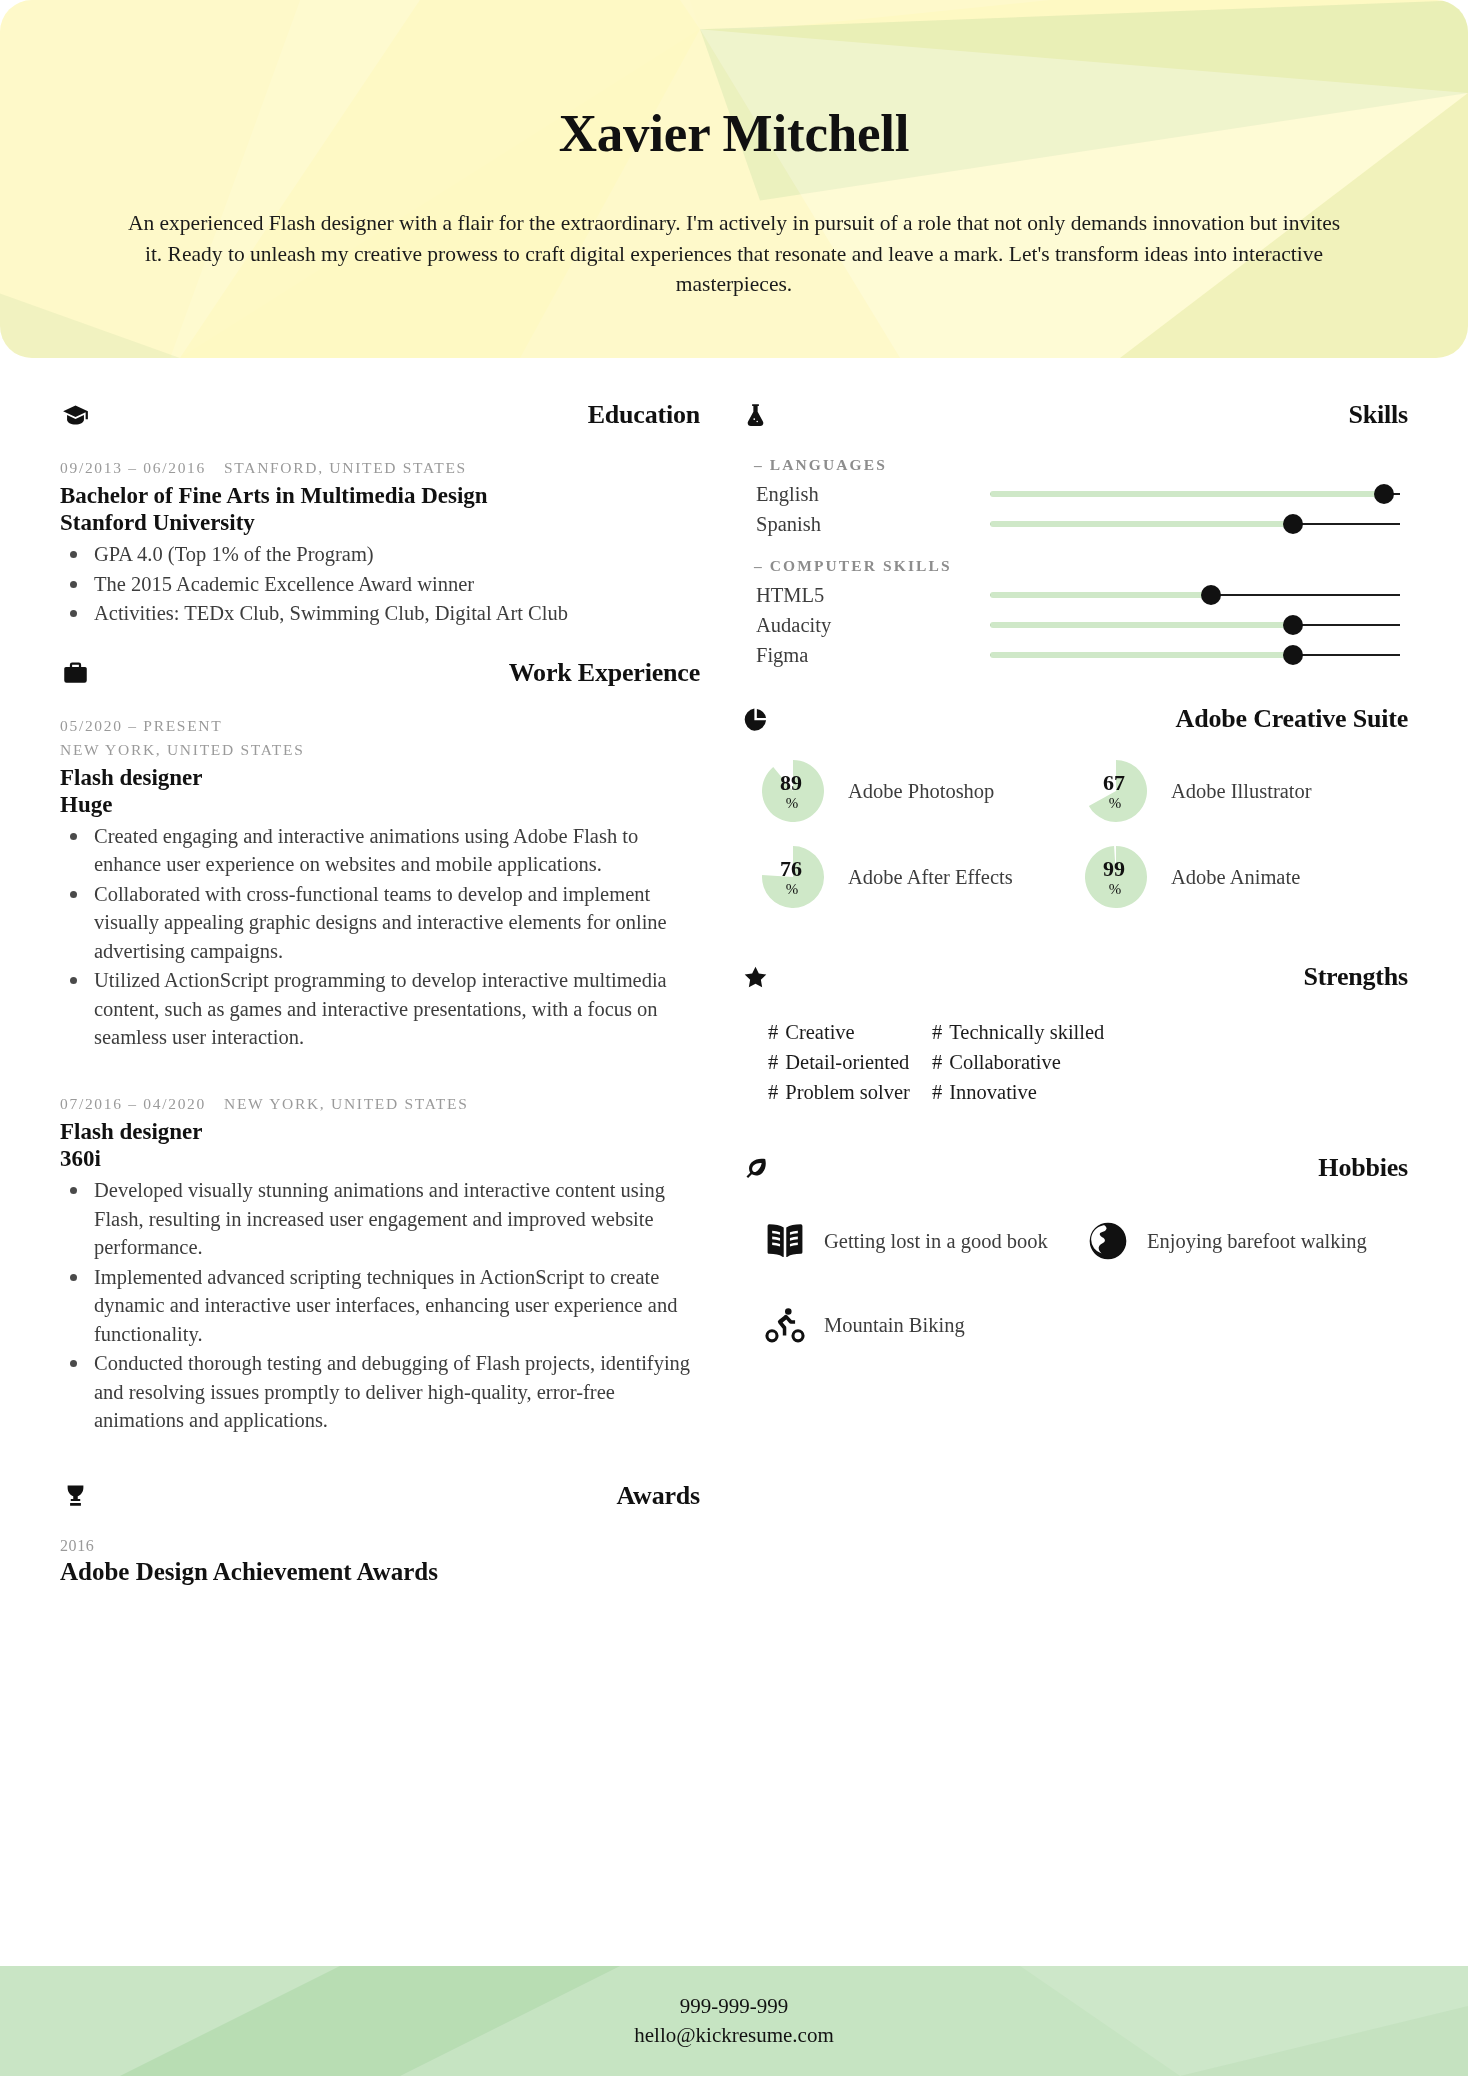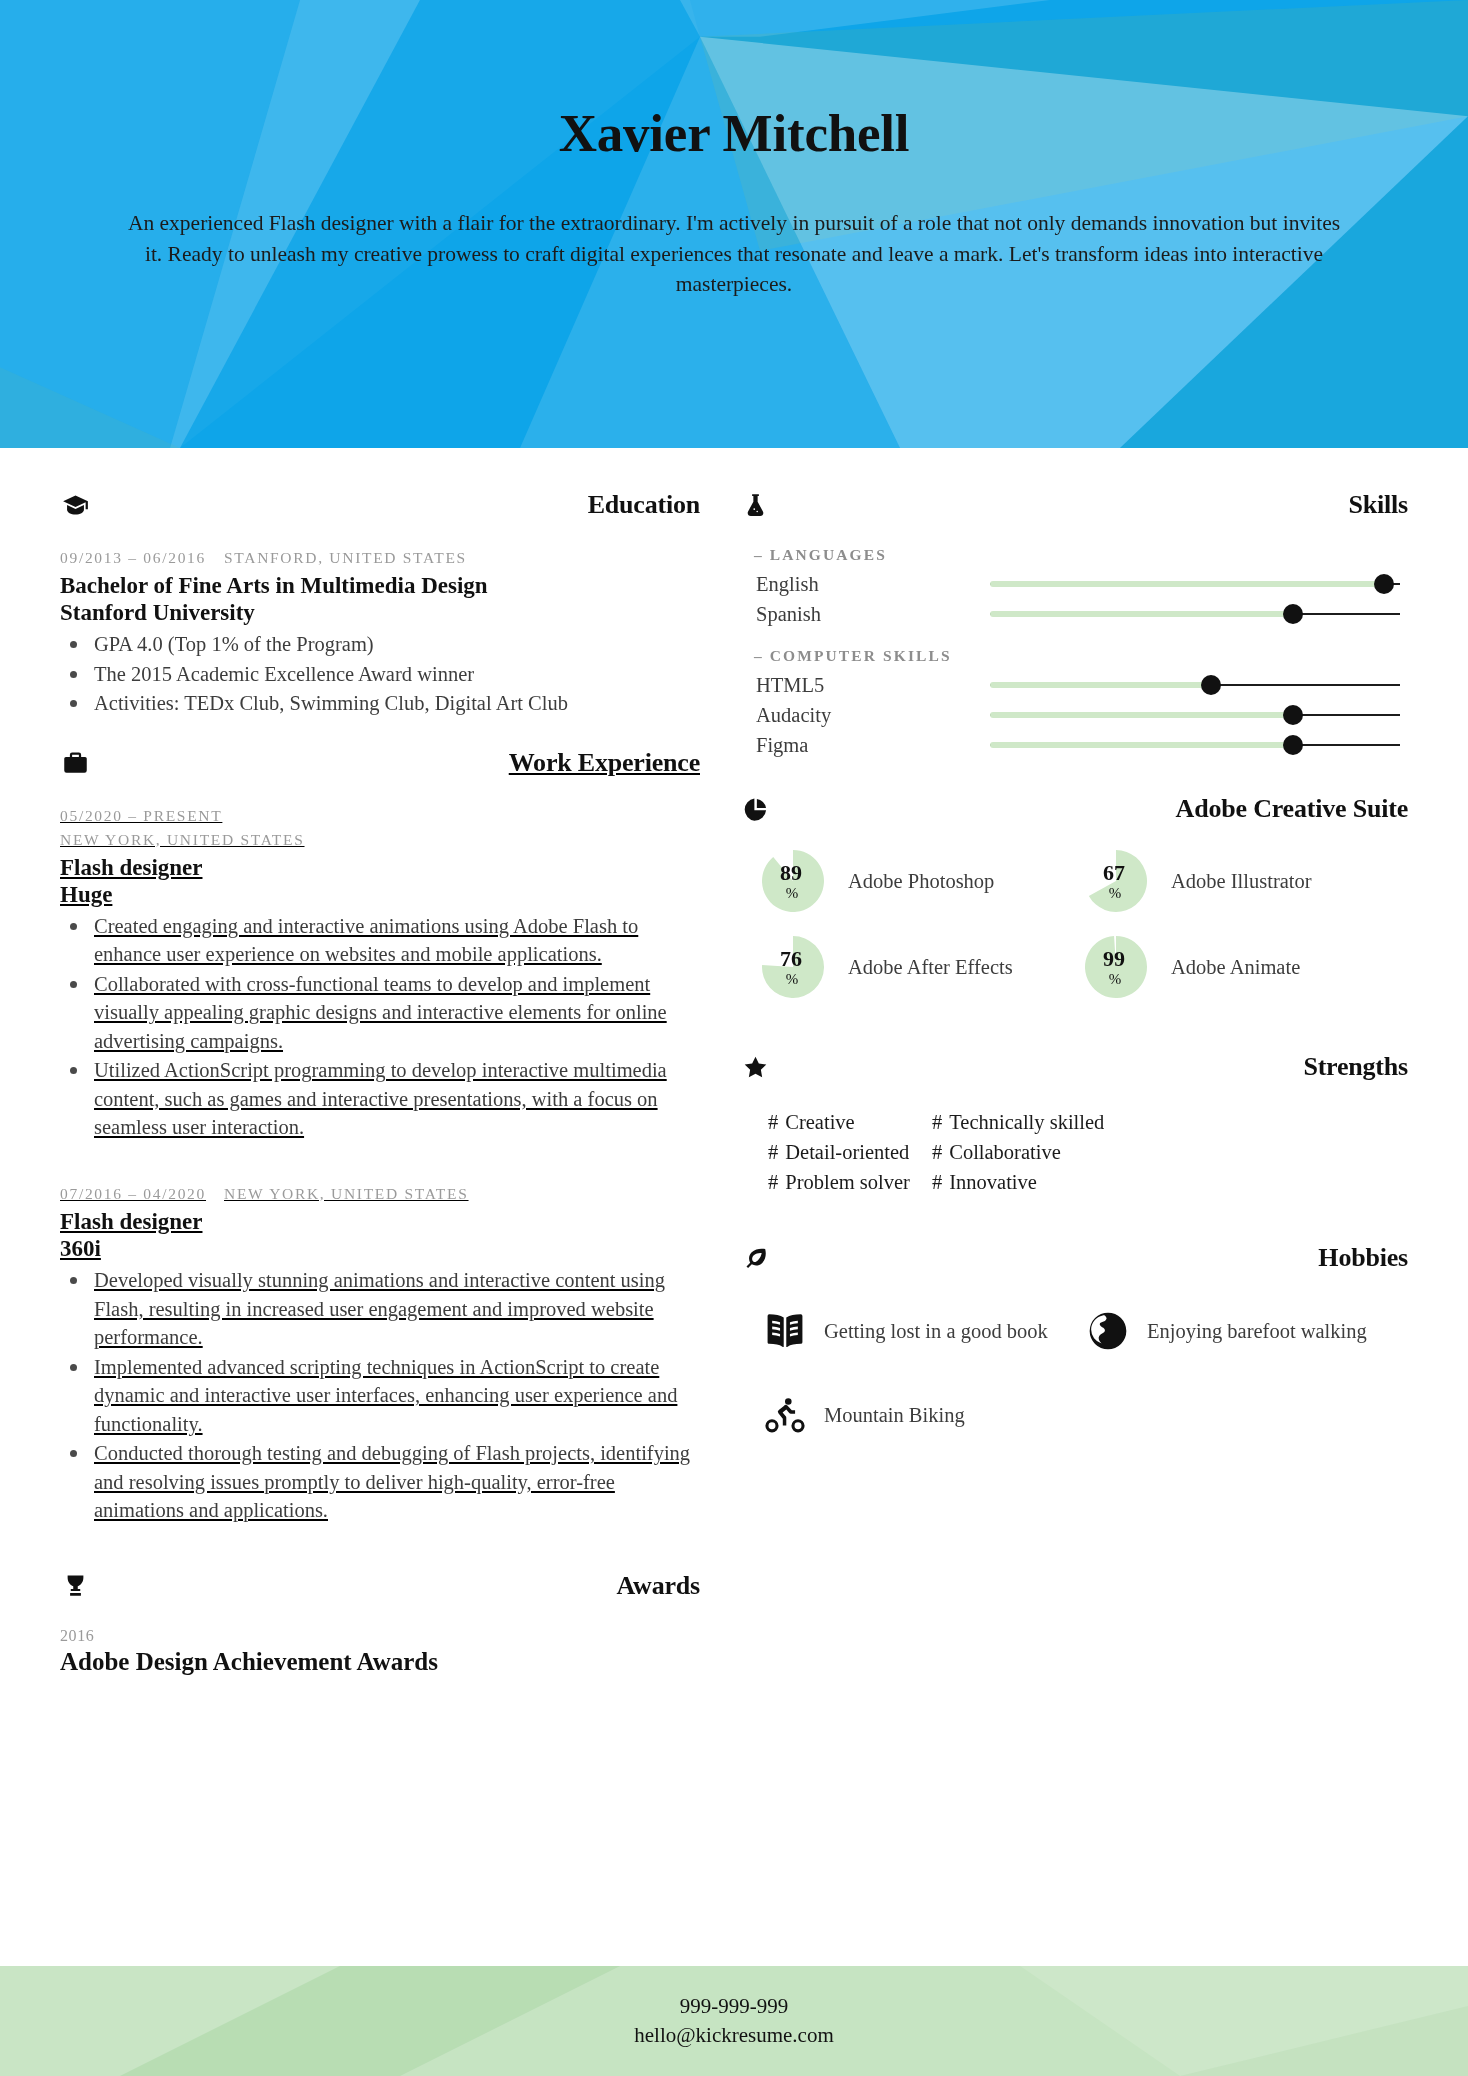--- a/index.html
+++ b/index.html
@@ -14,23 +14,24 @@
     width: 1468px;
     height: 2076px;
     position: relative;
     overflow: hidden;
   }
 
   
   .header {
     position: relative;
     width: 1468px;
-    height: 448px;
-    background: #0ea5e9;
+    height: 358px;
+    background: #fef9c3;
     overflow: hidden;
+    border-radius: 32px;
   }
   .header-poly { position: absolute; inset: 0; width: 100%; height: 100%; }
   .header-inner {
     position: relative;
     z-index: 2;
     padding-top: 104px;
     text-align: center;
   }
   .full-name {
     font-size: 53px;
@@ -345,21 +346,21 @@
         <div class="entry-title">Bachelor of Fine Arts in Multimedia Design</div>
         <div class="entry-sub">Stanford University</div>
         <ul class="bullets">
           <li>GPA 4.0 (Top 1% of the Program)</li>
           <li>The 2015 Academic Excellence Award winner</li>
           <li>Activities: TEDx Club, Swimming Club, Digital Art Club</li>
         </ul>
       </div>
     </div>
 
-    <div class="section" style="margin-top:22px;text-decoration:underline;">
+    <div class="section" style="margin-top:22px;">
       <div class="section-head">
         <span class="section-icon">
           <svg viewBox="0 0 24 24">
               <path d="M9 3h6a2 2 0 0 1 2 2v2h3.5A1.5 1.5 0 0 1 22 8.5V19a2 2 0 0 1-2 2H4a2 2 0 0 1-2-2V8.5A1.5 1.5 0 0 1 3.5 7H7V5a2 2 0 0 1 2-2zm0 2v2h6V5H9zm2.25 6.5h1.5v1.2h-1.5v-1.2z"></path>
             </svg>
         </span>
         <span class="section-title">Work Experience</span>
       </div>
 
       <div class="entry">

